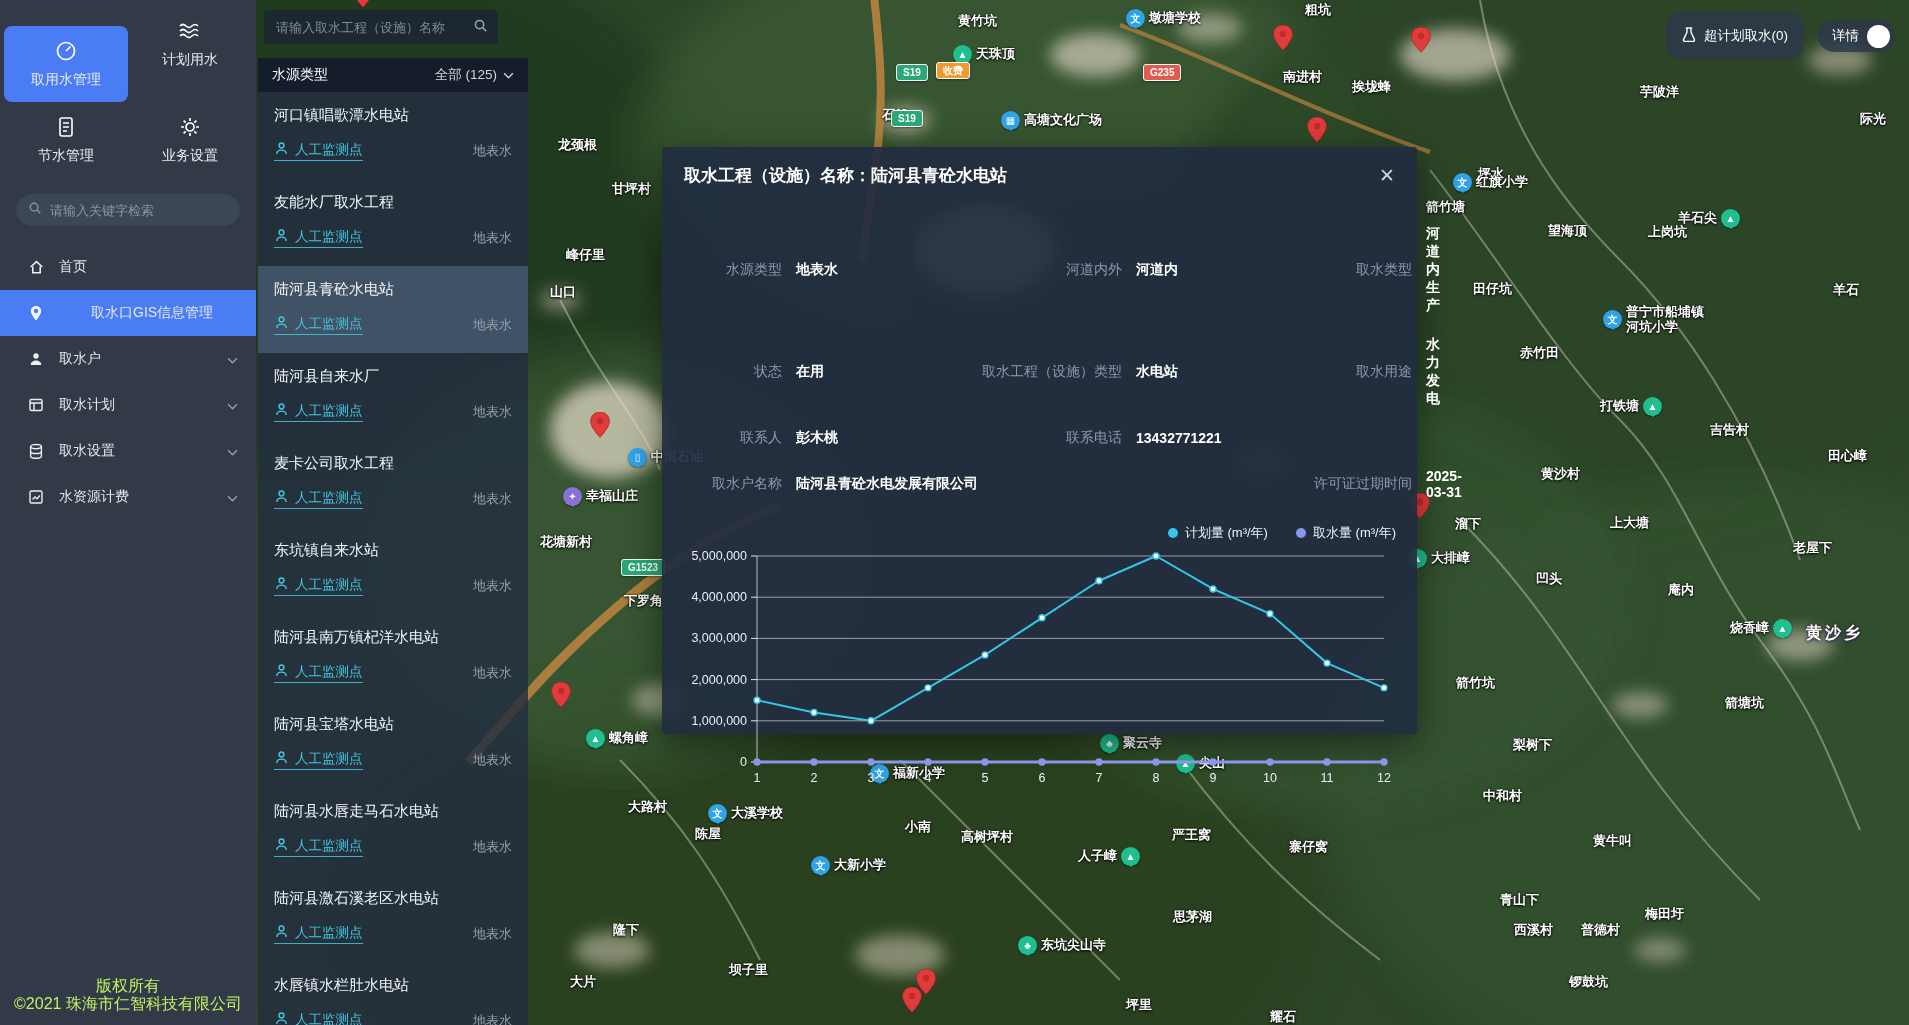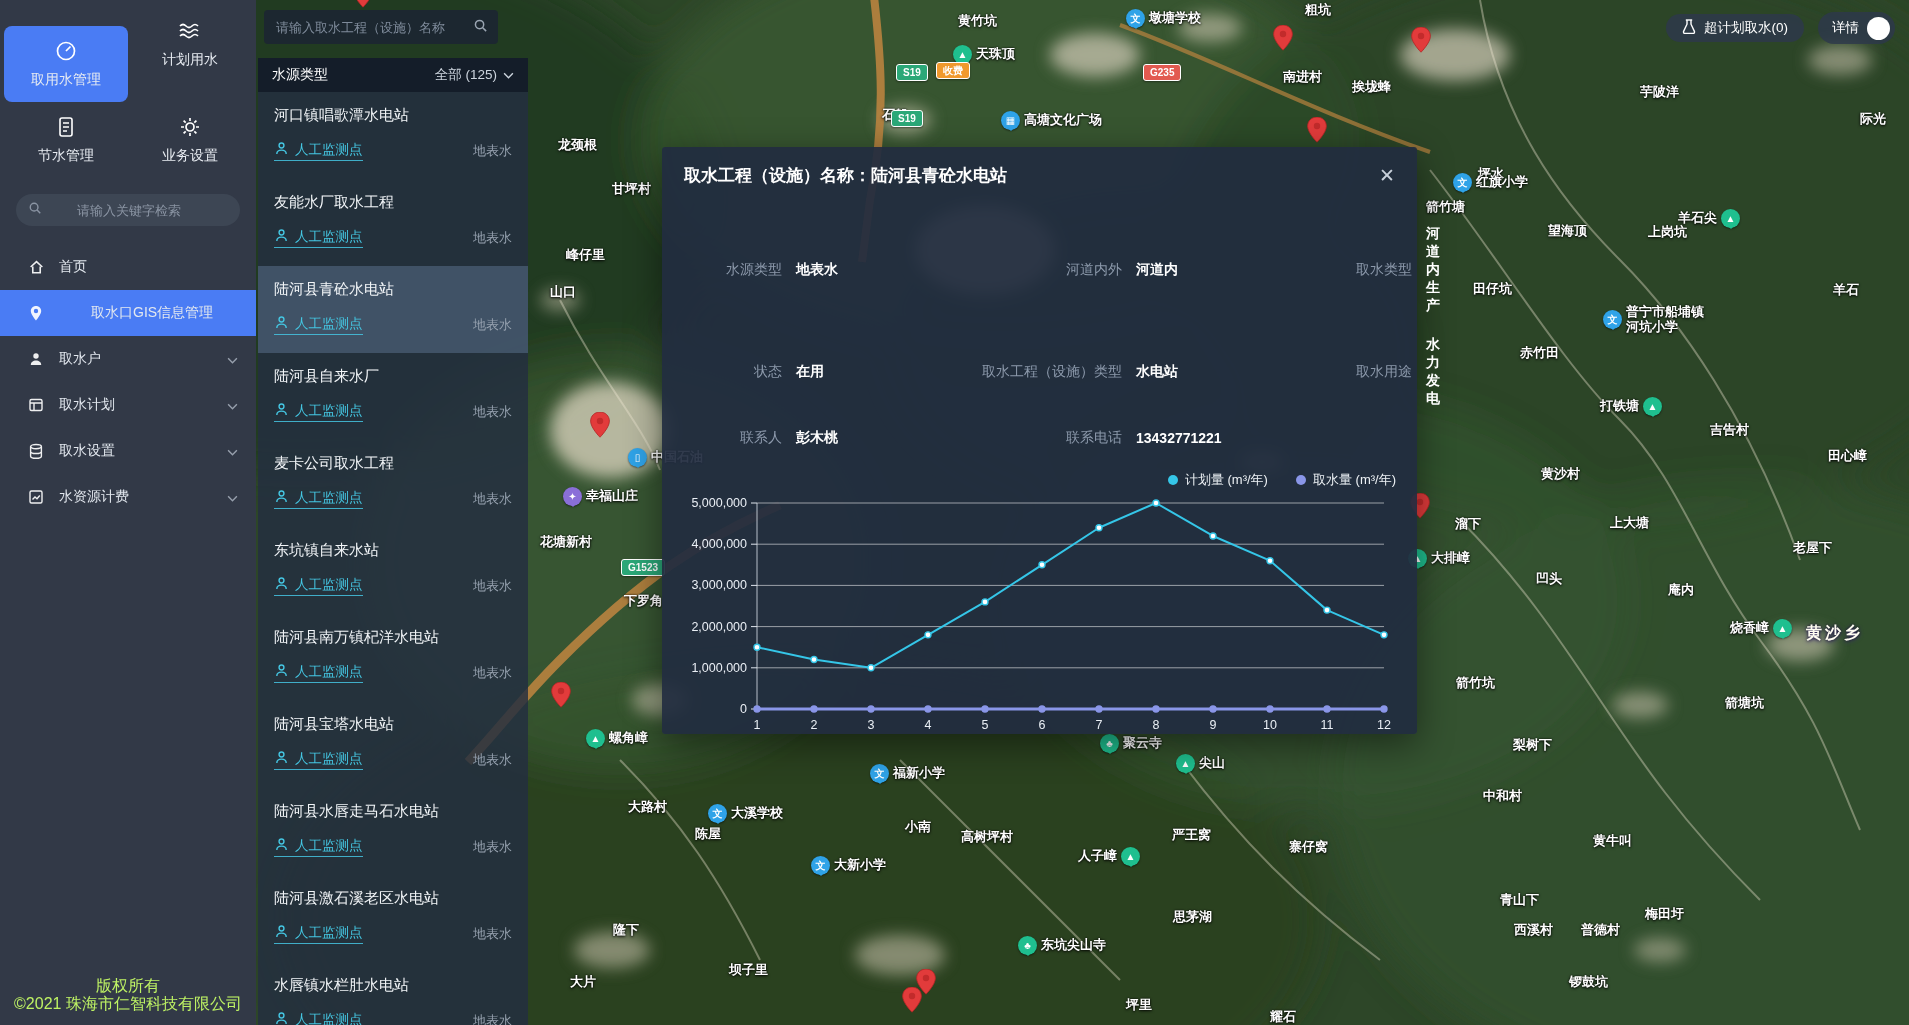--- a/index.html
+++ b/index.html
@@ -34,21 +34,21 @@
   
   .sidebar { position:absolute; left:0; top:0; bottom:0; width:256px; background:#323947; z-index:30;
              display:flex; flex-direction:column; }
   .modules { display:grid; grid-template-columns:1fr 1fr; padding:6px 4px 2px; }
   .module { height:76px; display:flex; flex-direction:column; align-items:center; justify-content:center;
             gap:8px; color:#e8ecf2; font-size:14px; border-radius:8px; cursor:pointer; }
   .module.active { background:#4a7cf4;margin-top:20px; }
   .module .mi { width:24px; height:24px; display:flex; align-items:center; justify-content:center; }
   .side-search { margin:14px 16px 10px; height:32px; background:#3d4654; border-radius:16px;
                  display:flex; align-items:center; padding:0 12px; gap:8px; }
-  .side-search input { flex:1; background:transparent; border:none; outline:none; color:#5eead4; font-size:13px;margin-left:27px; }
+  .side-search input { flex:1; background:transparent; border:none; outline:none; color:#5eead4; font-size:13px; }
   .side-search input::placeholder { color:#8b95a4; }
   .menu { margin-top:8px; flex:1; }
   .menu-item { height:46px; display:flex; align-items:center; padding:0 18px 0 28px; gap:14px;
                color:#e3e8ef; font-size:14px; cursor:pointer; }
   .menu-item.active { background:#4a7cf4;gap:46px; }
   .menu-item .mi { width:17px; height:17px; opacity:.92; }
   .menu-item .chev { margin-left:auto; opacity:.75; }
   .copyright { text-align:center; color:#bef264; font-size:16px; line-height:18px; padding-bottom:12px; }
 
   
@@ -65,21 +65,21 @@
   .station { height:87px; padding:14px 16px 0; cursor:pointer; }
   .station.selected { background:rgba(104,130,163,.42); }
   .station .nm { color:#f2f5f8; font-size:15px; }
   .station .meta { margin-top:16px; display:flex; align-items:center; }
   .station .mon { color:#45c6e2; font-size:13.5px; display:flex; align-items:center; gap:6px;
                   border-bottom:1px solid rgba(69,198,226,.85); padding-bottom:1px;}
   .station .wt { margin-left:auto; color:#97a2b0; font-size:13px; }
 
   
   .top-controls { position:absolute; top:12px; right:14px; z-index:25; display:flex; gap:14px; align-items:center;}
-  .pillbtn { height:28px; background:rgba(45,56,76,.82); border-radius:16px; display:flex; align-items:center;
+  .pillbtn { height:48px; background:rgba(45,56,76,.82); border-radius:16px; display:flex; align-items:center;
              gap:8px; padding:0 16px; color:#fff; font-size:13.5px; cursor:pointer; }
   .toggle { height:32px; background:rgba(45,56,76,.82); border-radius:16px; display:flex; align-items:center;
             gap:8px; padding:0 5px 0 14px; color:#fff; font-size:13.5px; cursor:pointer; }
   .knob { width:23px; height:23px; background:#fff; border-radius:50%; }
 
   
   .modal { position:absolute; left:662px; top:147px; width:755px; height:587px; z-index:22;
            background:rgba(33,44,63,.93); border-radius:3px; box-shadow:0 10px 36px rgba(0,0,0,.45); }
   .modal-header { height:56px; display:flex; align-items:center; padding:0 22px; color:#fff;
                   font-size:17px; font-weight:700; }
@@ -605,20 +605,26 @@
           <div class="f-value" style="grid-column: 4;">水电站</div>
           <div class="f-label" style="grid-column: 5;">取水用途</div>
           <div class="f-value" style="grid-column: 6;">水力发电</div>
         </div>
         <div class="f-row">
           <div class="f-label" style="grid-column: 1;">联系人</div>
           <div class="f-value" style="grid-column: 2;">彭木桃</div>
           <div class="f-label" style="grid-column: 3;">联系电话</div>
           <div class="f-value" style="grid-column: 4;">13432771221</div>
         </div>
+        <div class="f-row">
+          <div class="f-label" style="grid-column: 1;">取水户名称</div>
+          <div class="f-value" style="grid-column: 2 / span 3;">陆河县青砼水电发展有限公司</div>
+          <div class="f-label" style="grid-column: 5;">许可证过期时间</div>
+          <div class="f-value" style="grid-column: 6;">2025-03-31</div>
+        </div>
       </div>
     <div class="chart-block">
       <div class="legend" id="legend">
           <div class="legend-item">
             <span class="legend-dot" style="background:#35c6e8"></span>
             <span>计划量 (m³/年)</span>
           </div>
           <div class="legend-item">
             <span class="legend-dot" style="background:#8a96e8"></span>
             <span>取水量 (m³/年)</span>

